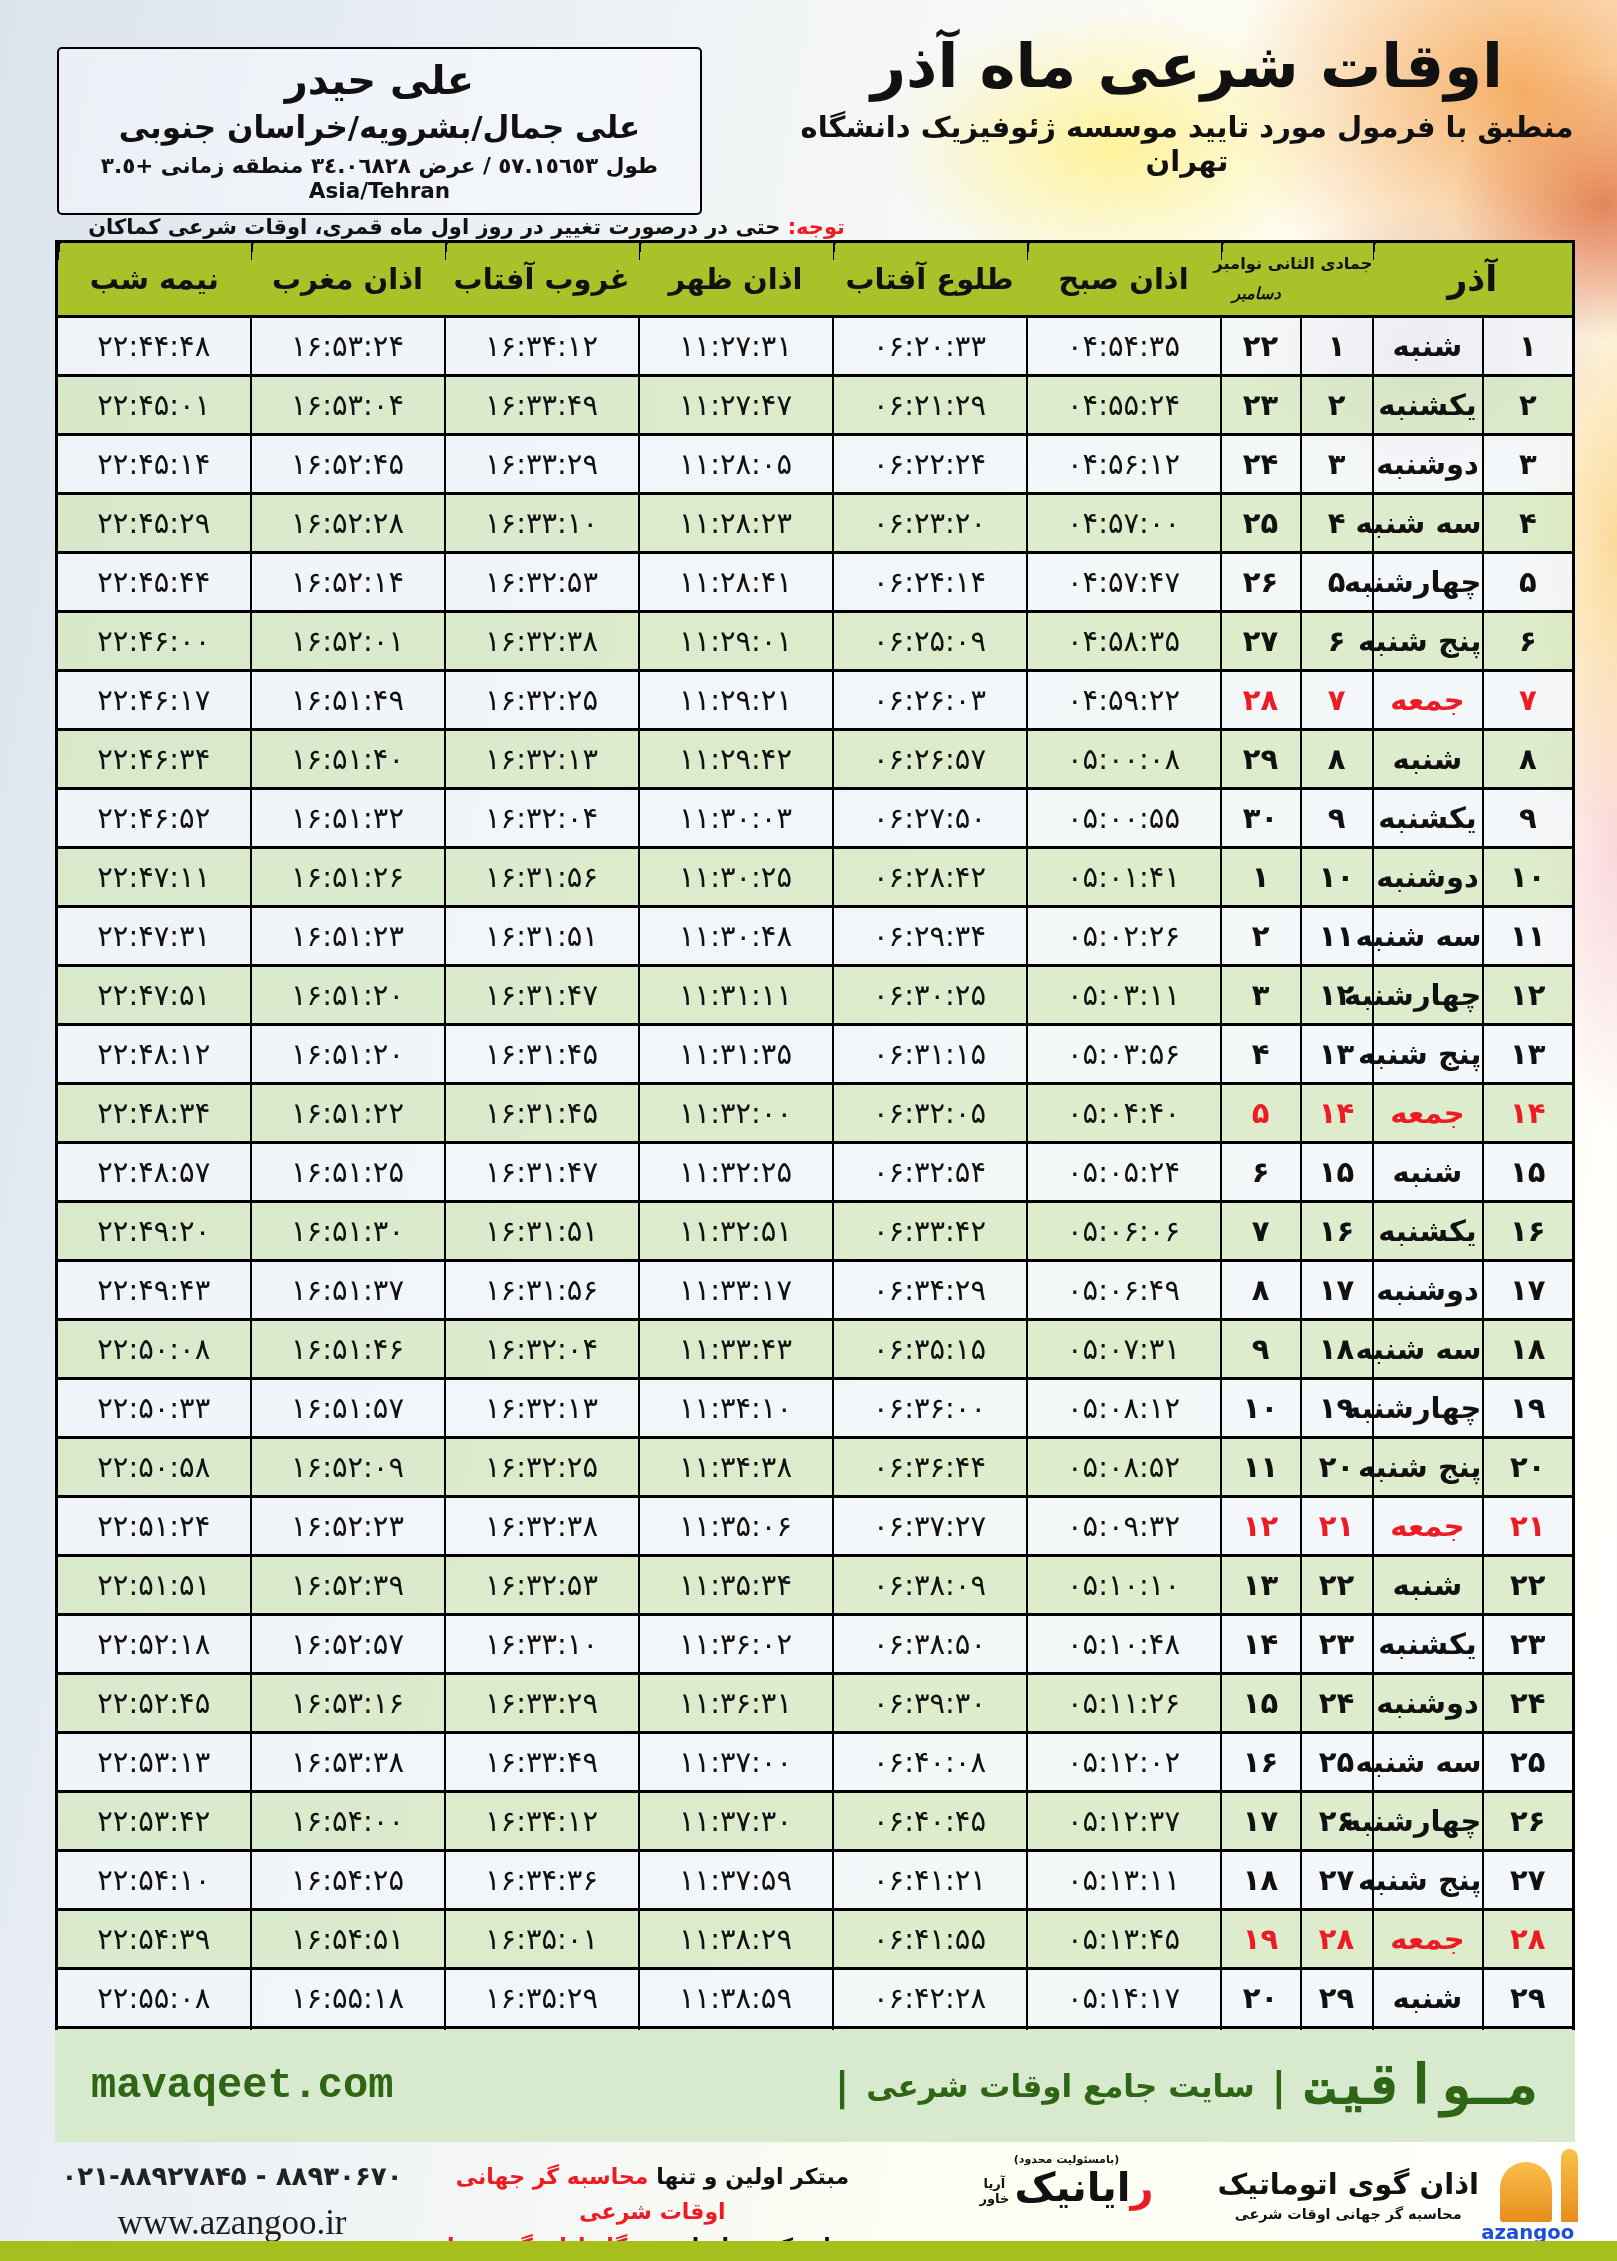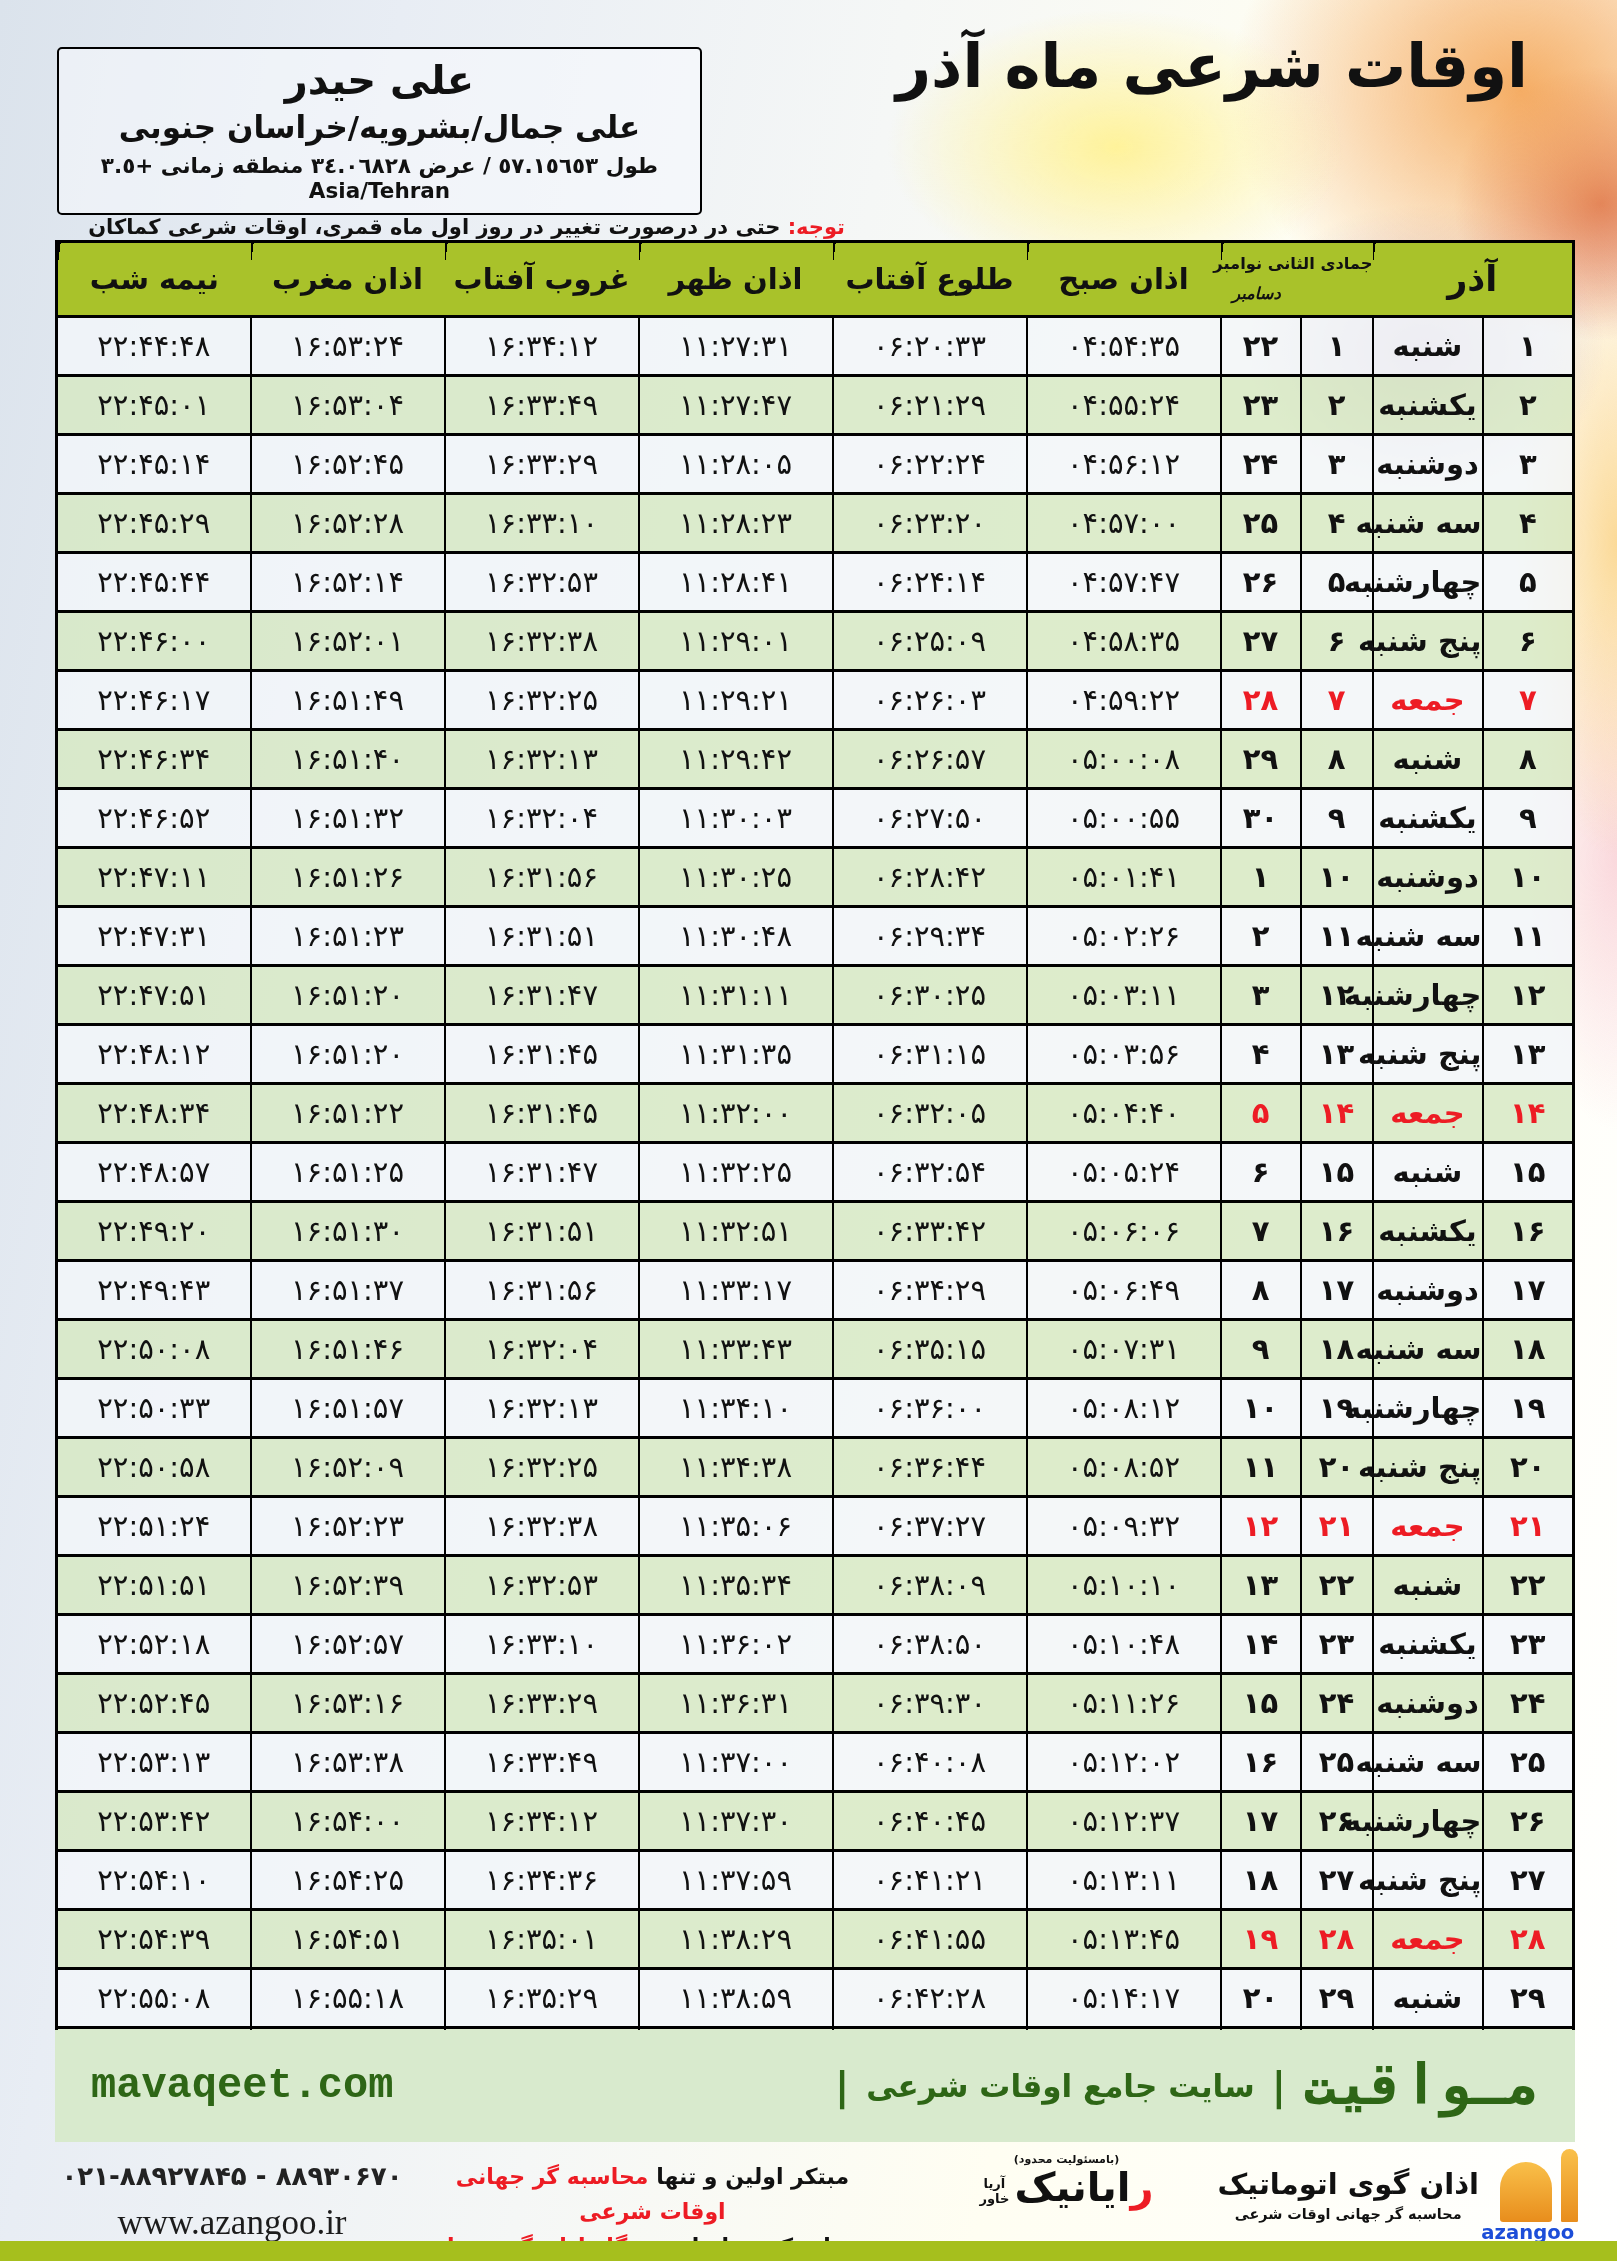--- a/index.html
+++ b/index.html
@@ -32,21 +32,21 @@
     position:absolute;left:57px;top:47px;width:645px;height:168px;
     border:2.6px solid #000;border-radius:5px;background:rgba(248,250,253,.55);
     display:flex;flex-direction:column;align-items:center;justify-content:center;
     direction:rtl;text-align:center;gap:7.8px;padding:6.5px 13px;
   }
   .info-name{font-size:40px;font-weight:bold;line-height:1.05;}
   .info-location{font-size:31px;font-weight:bold;}
   .info-coords{font-size:21.5px;font-weight:bold;direction:rtl;}
 
   
-  .title-block{position:absolute;top:31px;right:18px;width:776px;text-align:center;direction:rtl;}
+  .title-block{position:absolute;top:31px;right:43px;width:776px;text-align:center;direction:rtl;}
   .page-title{font-size:61px;font-weight:bold;margin:0;line-height:1.15;}
   .page-subtitle{font-size:29px;font-weight:bold;margin-top:9px;}
   .page-dates{font-size:27px;font-weight:bold;margin-top:14.4px;}
 
   
   .notice{position:absolute;left:39px;top:215px;width:806px;direction:rtl;text-align:right;
     font-size:21px;font-weight:bold;}
   .notice .red{color:var(--accent_red);}
 
   
@@ -127,20 +127,21 @@
 <body>
 
 <div class="info-box">
   <div class="info-name">علی حیدر</div>
   <div class="info-location">علی جمال/بشرویه/خراسان جنوبی</div>
   <div class="info-coords">طول ٥٧.١٥٦٥٣ / عرض ٣٤.٠٦٨٢٨ منطقه زمانی +٣.٥ Asia/Tehran</div>
 </div>
 
 <div class="title-block">
   <h1 class="page-title">اوقات شرعی ماه آذر</h1>
+  <div class="page-subtitle">منطبق با فرمول مورد تایید موسسه ژئوفیزیک دانشگاه تهران</div>
 </div>
 
 <div class="notice"><span class="red">توجه:</span><span> حتی در درصورت تغییر در روز اول ماه قمری، اوقات شرعی کماکان برای روزهای شمسی و میلادی معتبر است.</span></div>
 
 <table class="pt" dir="rtl">
   <colgroup>
     <col style="width:91px">
       <col style="width:110px">
       <col style="width:72px">
       <col style="width:80px">

